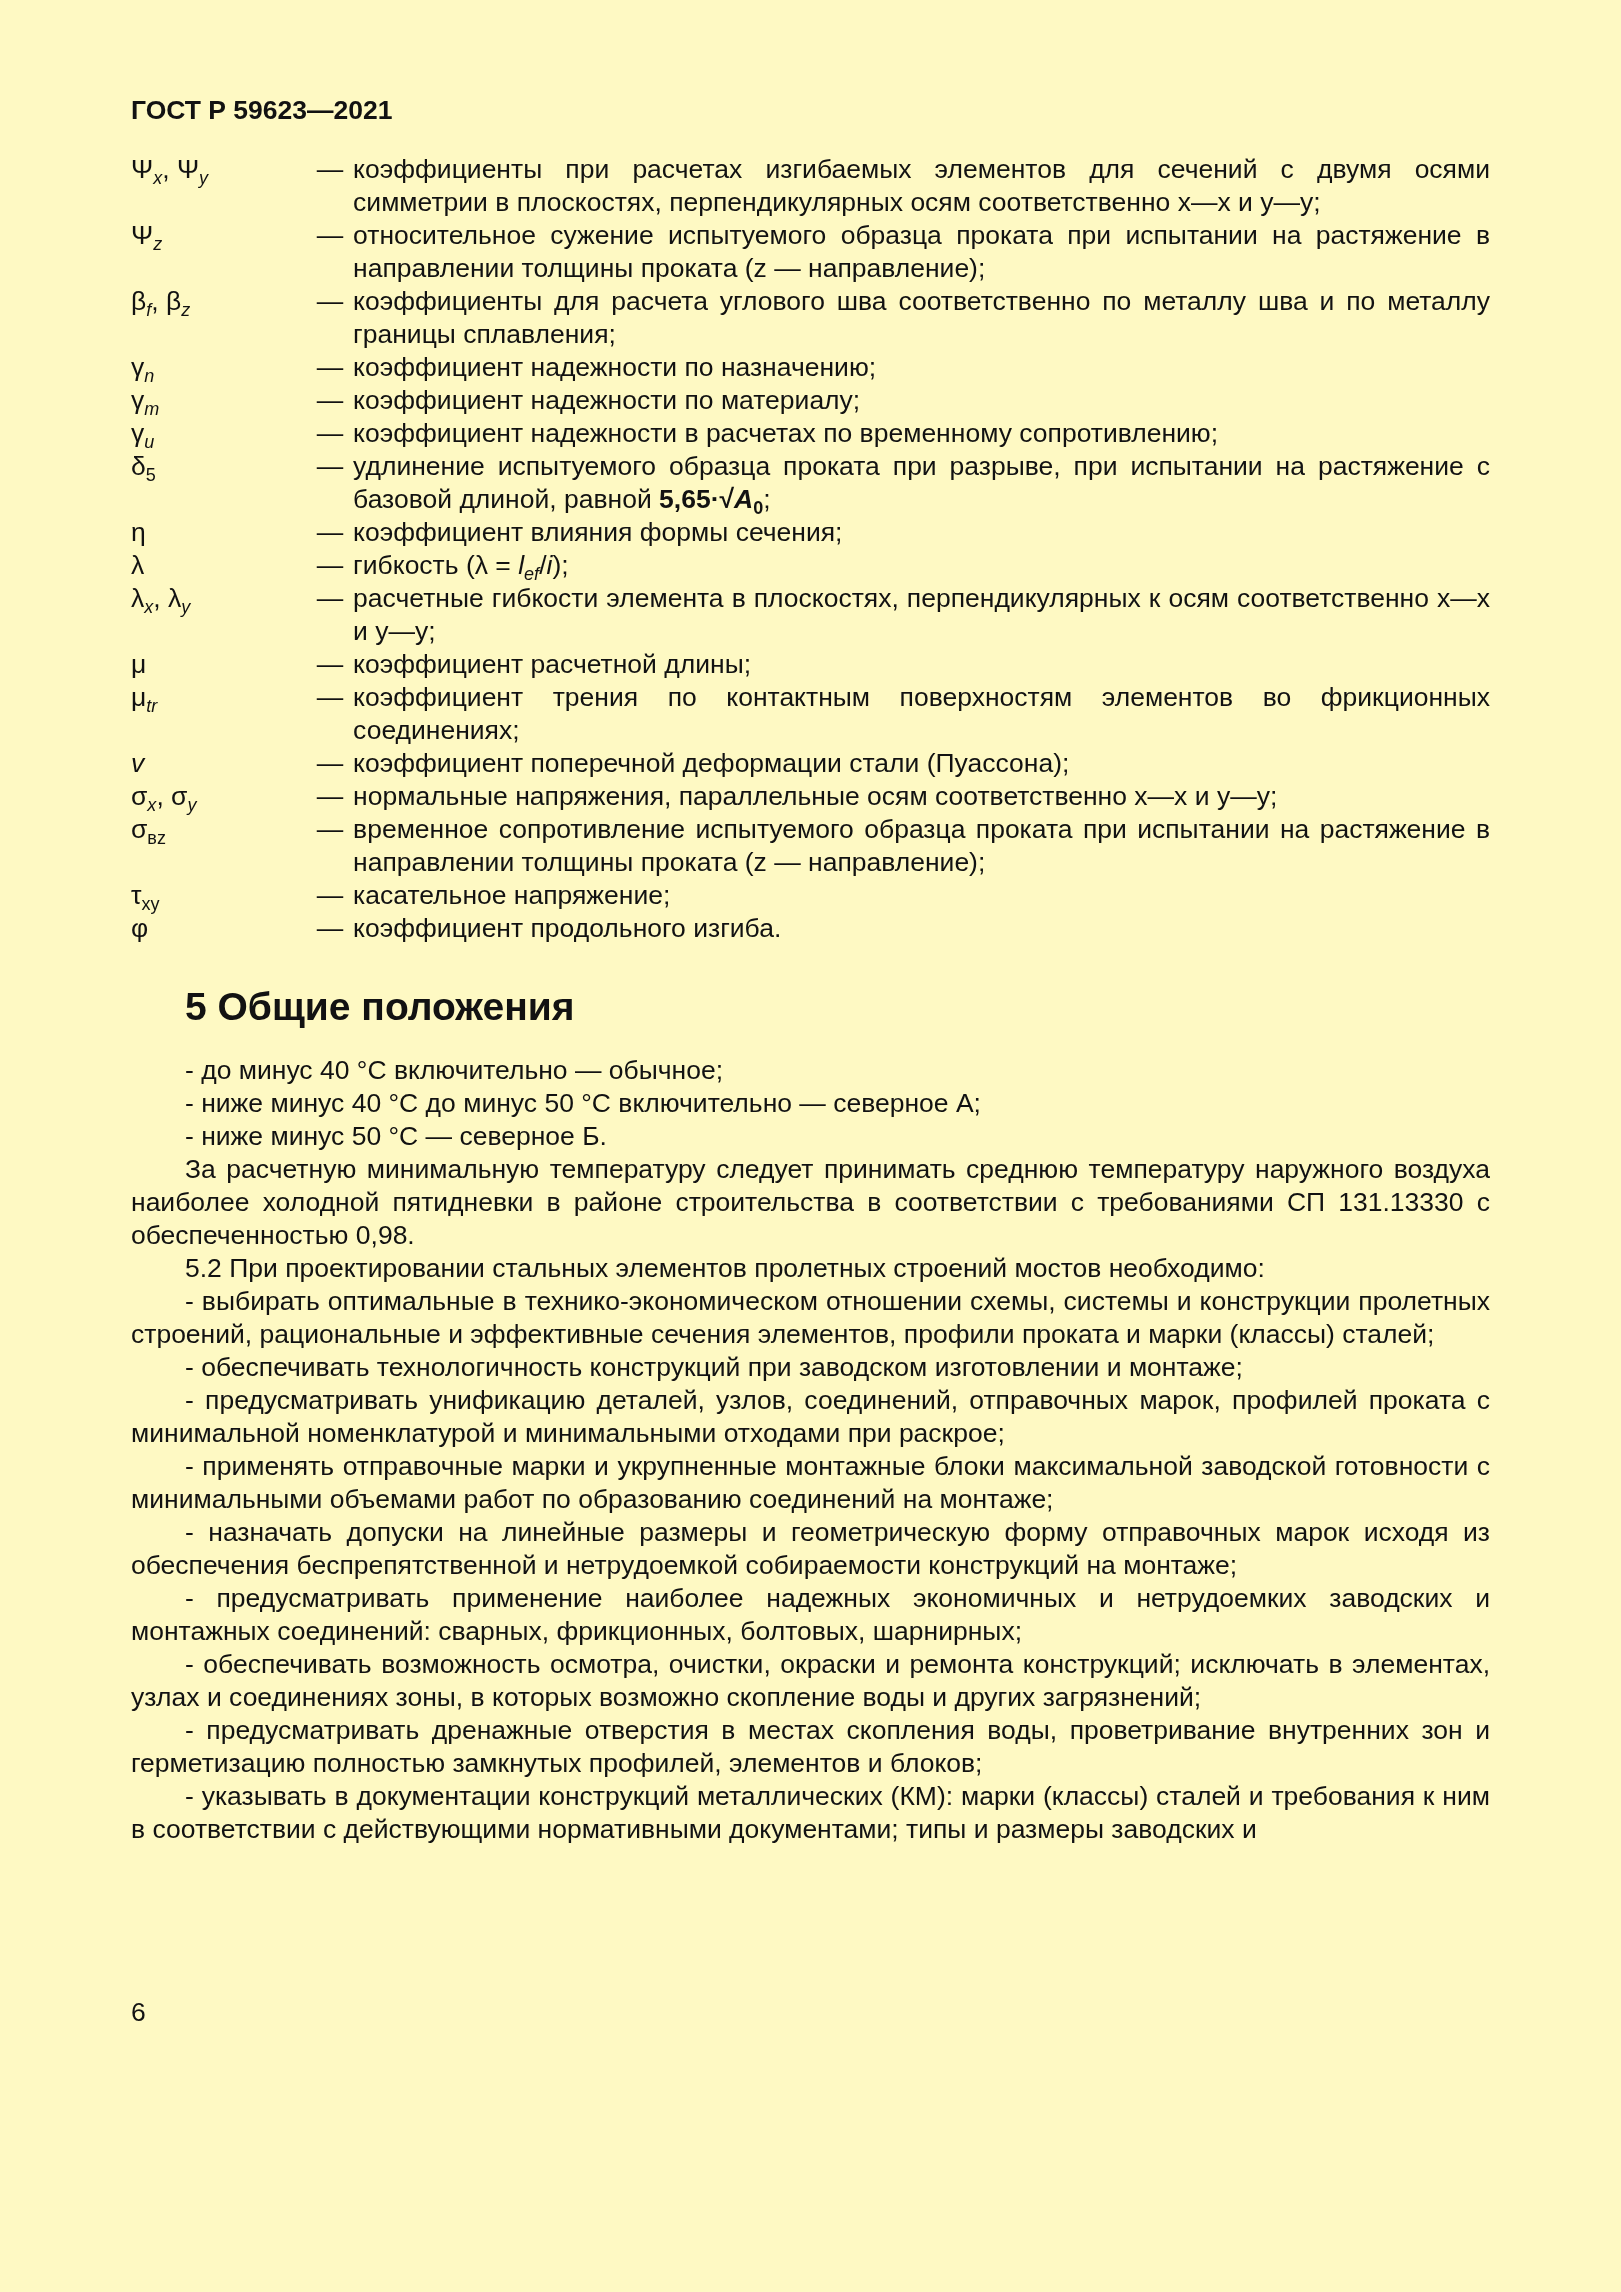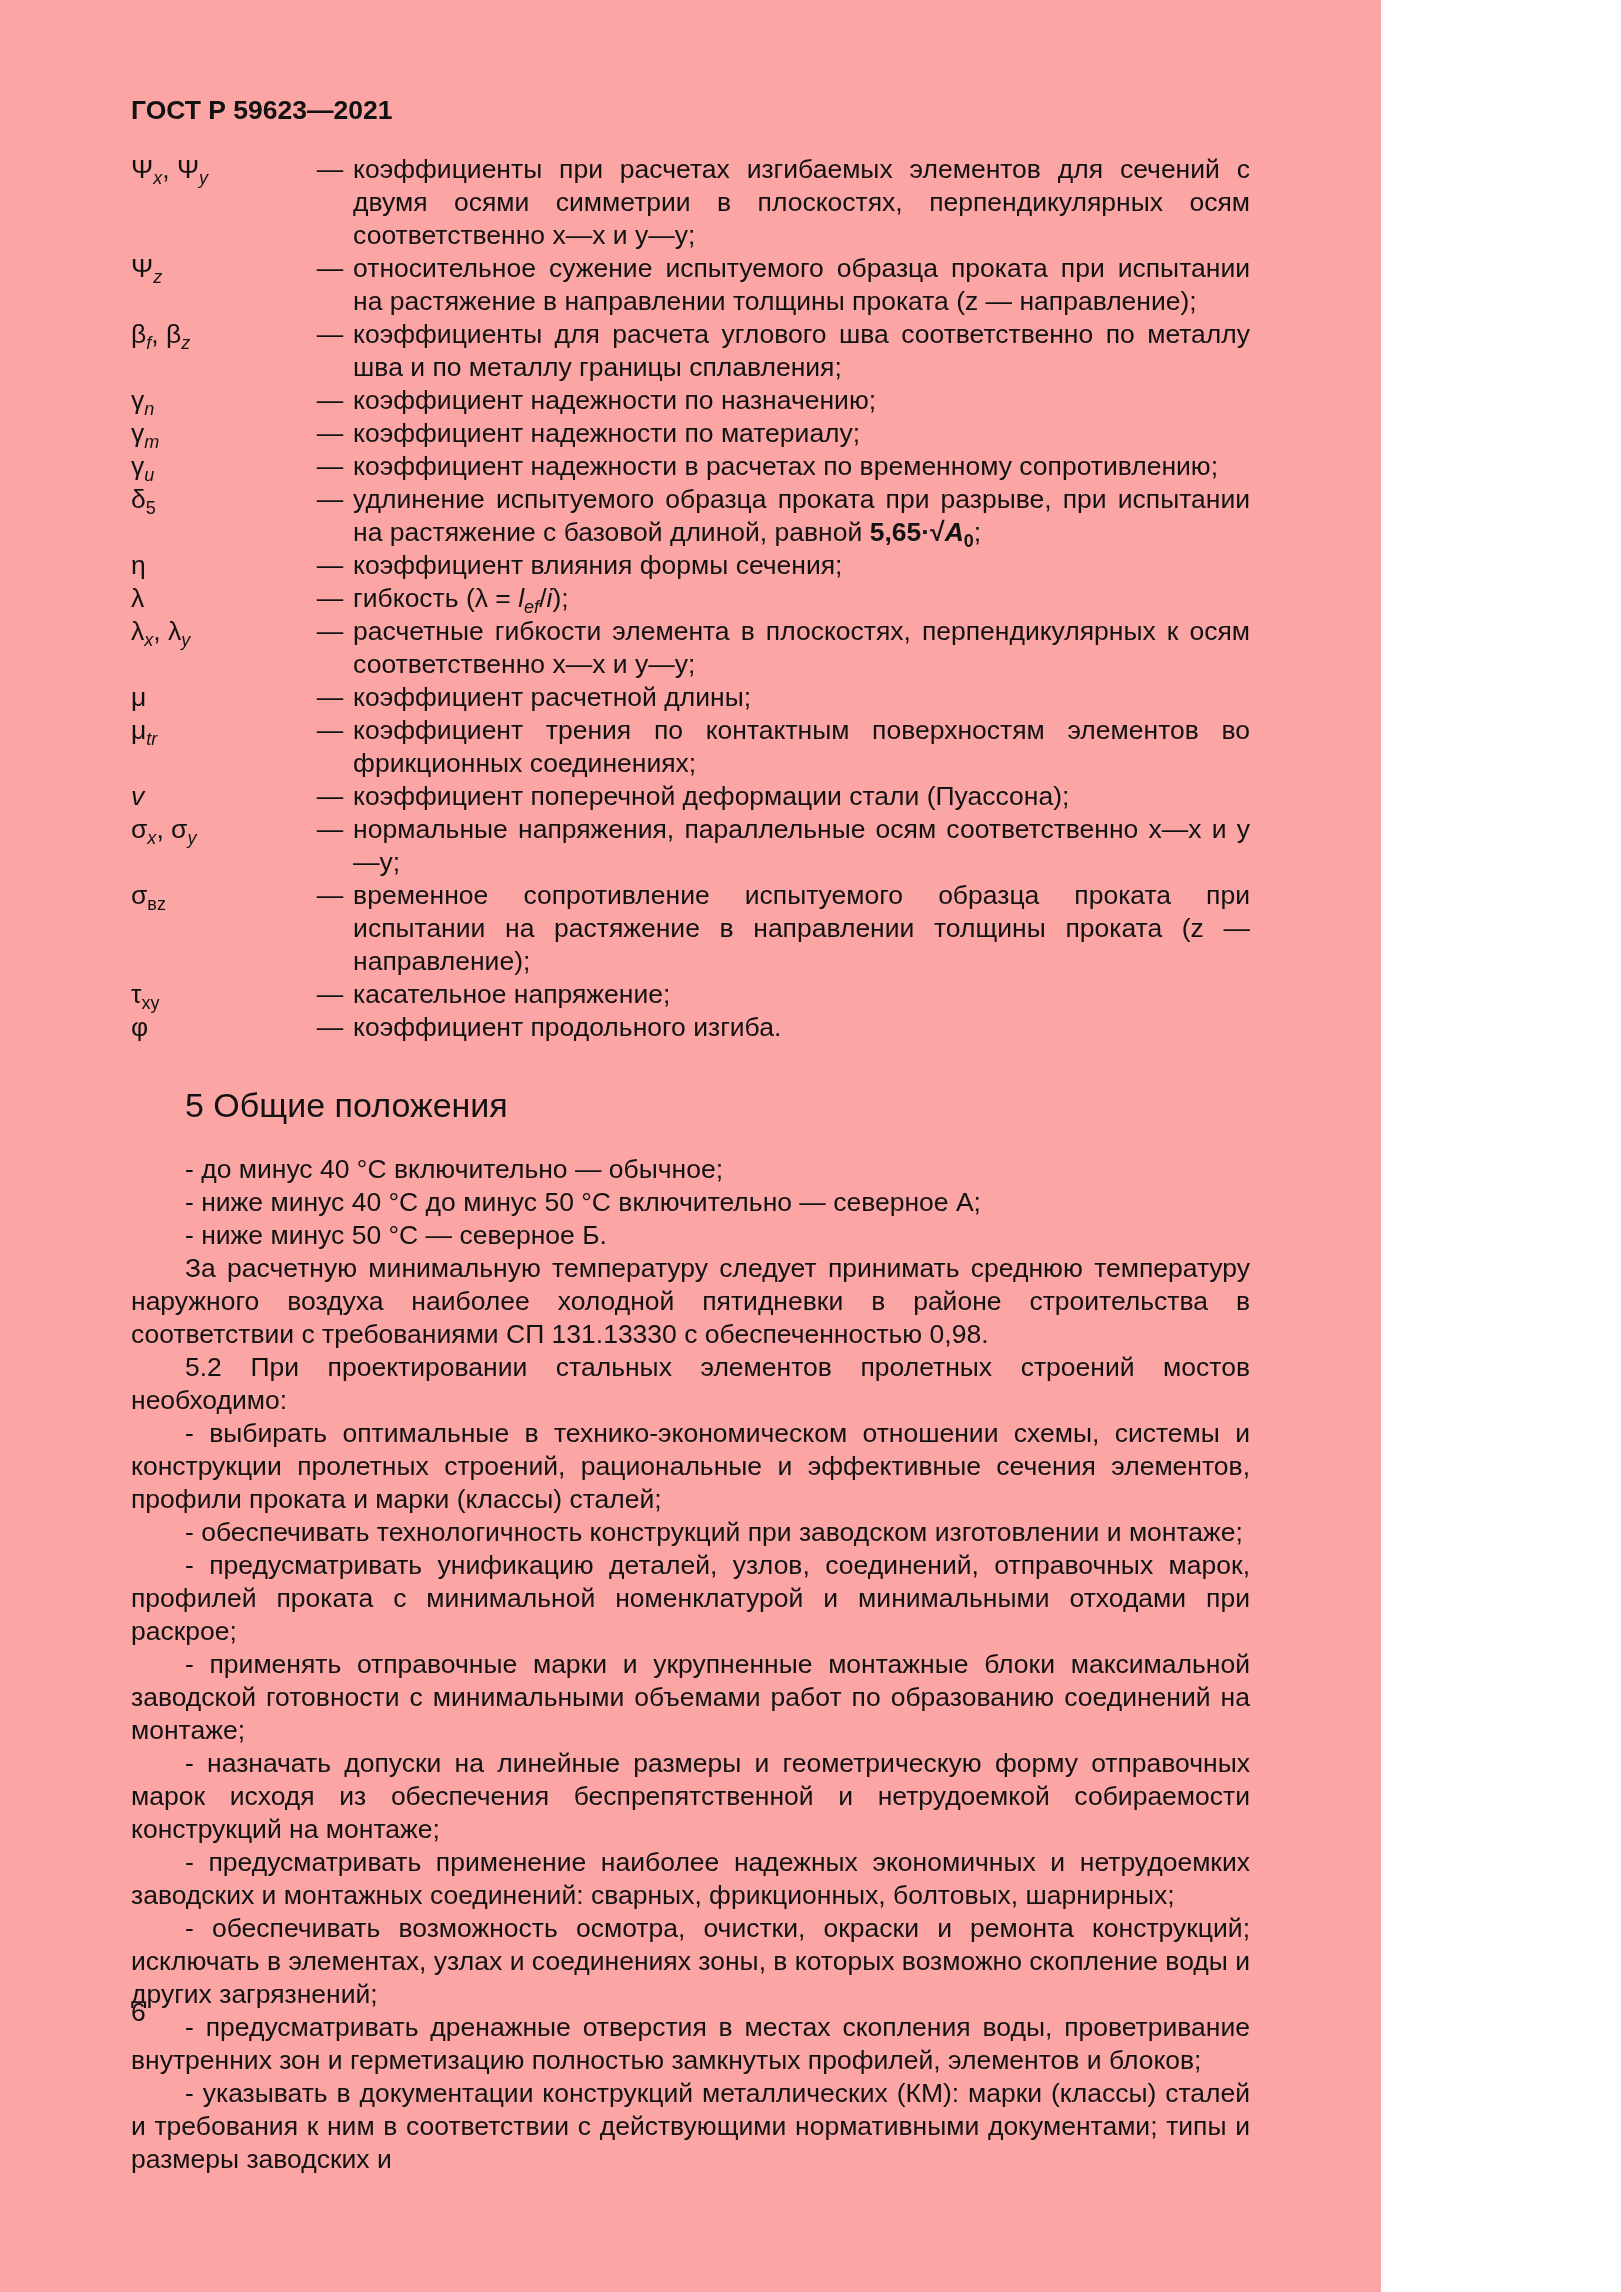--- a/index.html
+++ b/index.html
@@ -2,23 +2,23 @@
 <html lang="ru"><head>
 <meta charset="utf-8">
 <style>
   html, body {
     margin: 0;
     padding: 0;
     background: #ffffff;
   }
   .page {
     position: relative;
-    width: 1381px;
+    width: 1621px;
     height: 2293px;
-    background: #fca5a5;
+    background: #fef9c3;
     box-sizing: border-box;
     padding: 94px 131px 0 131px;
     font-family: "Liberation Sans", "DejaVu Sans", sans-serif;
     font-size: 26.5px;
     line-height: 33px;
     color: #121212;
     overflow: hidden;
   }
   .doc-header {
     font-weight: bold;
@@ -41,23 +41,23 @@
   }
   .def-desc {
     flex: 1;
     text-align: justify;
   }
   sub {
     font-size: 0.68em;
     line-height: 0;
   }
   .section-heading {
-    font-size: 34px;
+    font-size: 39px;
     line-height: 37px;
-    font-weight: normal;
+    font-weight: bold;
     margin: 43px 0 29px 54px;
   }
   .para {
     margin: 0;
     text-indent: 54px;
     text-align: justify;
   }
   .page-number {
     position: absolute;
     left: 131px;

